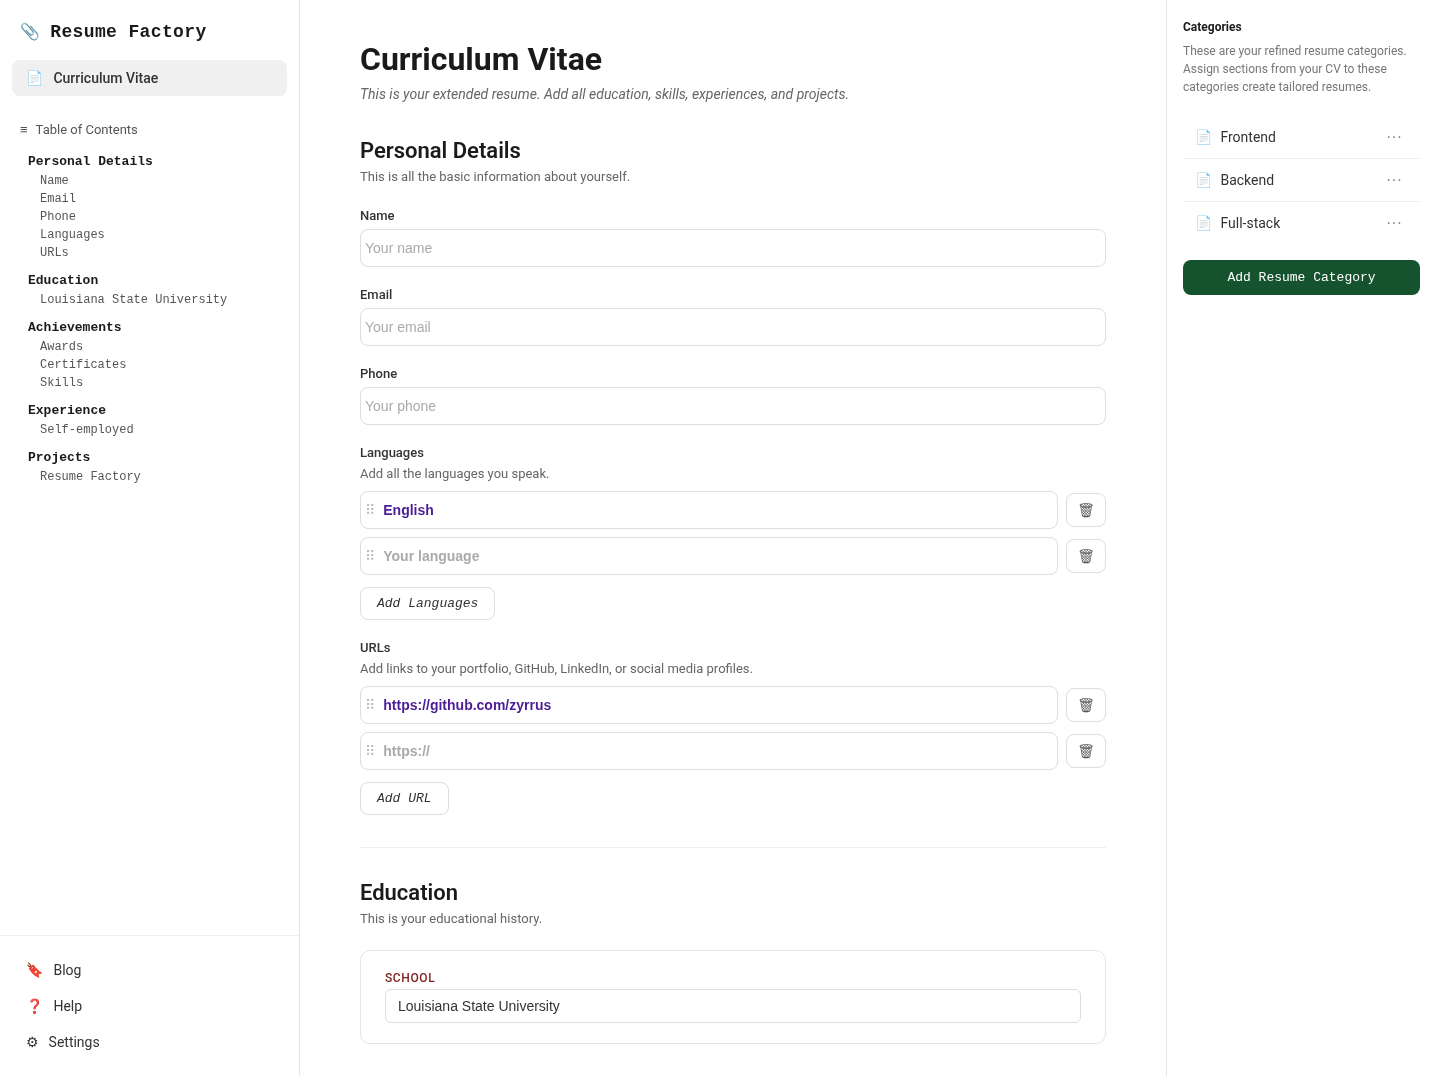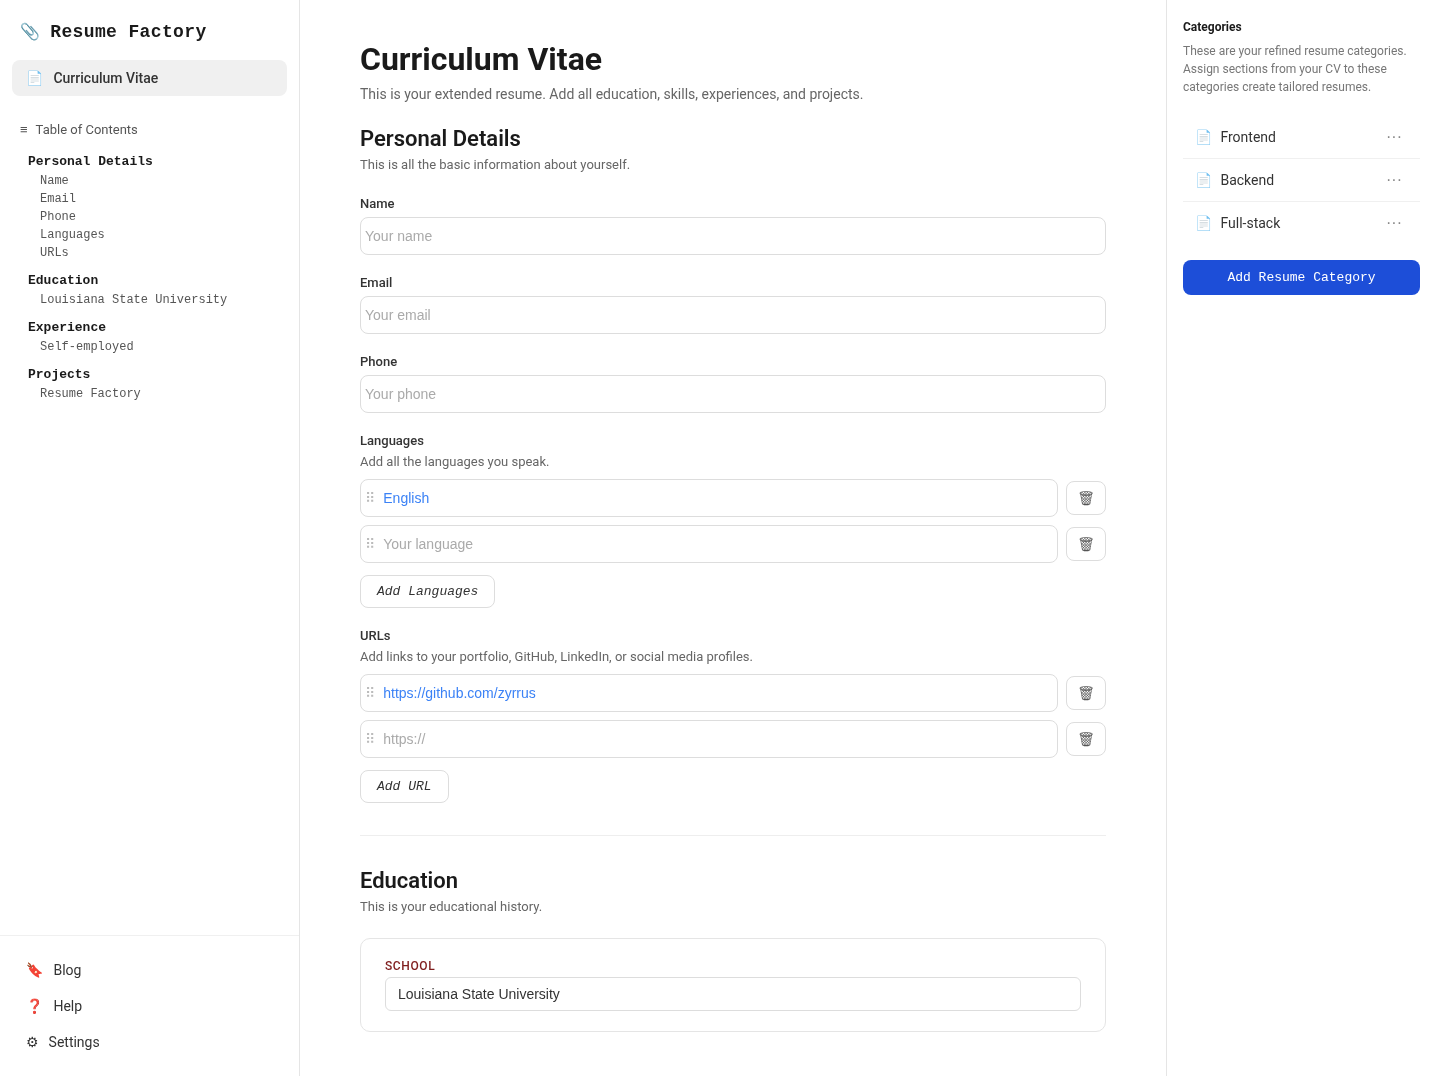--- a/index.html
+++ b/index.html
@@ -111,21 +111,22 @@
     }
     .page-title {
       font-size: 32px;
       font-weight: 700;
       color: #1a1a1a;
       margin-bottom: 8px;
     }
     .page-subtitle {
       font-size: 14px;
       color: #666;
-      margin-bottom: 24px;
+      margin-bottom: 36px;
+      font-style: italic;
     }
     .section-title {
       font-size: 22px;
       font-weight: 600;
       color: #1a1a1a;
       margin-bottom: 6px;
     }
     .section-subtitle {
       font-size: 13px;
       color: #666;
@@ -174,22 +175,23 @@
       flex: 1;
       overflow: hidden;
       background: #fff;
     }
     .input-with-handle input {
       flex: 1;
       border: none;
       outline: none;
       padding: 10px 14px 10px 4px;
       font-size: 14px;
-      color: #3b82f6;
+      color: #4c1d95;
       background: transparent;
+      font-weight: bold;
     }
     .input-with-handle input::placeholder { color: #aaa; }
     .icon-button {
       background: #fff;
       border: 1px solid #ddd;
       border-radius: 8px;
       padding: 8px 10px;
       cursor: pointer;
       color: #555;
       font-size: 14px;
@@ -280,21 +282,21 @@
     .more-btn {
       background: none;
       border: none;
       cursor: pointer;
       color: #888;
       font-size: 16px;
       padding: 2px 6px;
       border-radius: 4px;
     }
     .add-category-btn {
-      background: #1d4ed8;
+      background: #14532d;
       color: #fff;
       border: none;
       border-radius: 8px;
       padding: 10px 16px;
       font-size: 13px;
       cursor: pointer;
       width: 100%;
       margin-top: 16px;
       font-family: 'Courier New', monospace;
       font-weight: 500;
@@ -329,20 +331,26 @@
       <div class="toc-item">Phone</div>
       <div class="toc-item">Languages</div>
       <div class="toc-item">URLs</div>
     </div>
 
     <div class="toc-section">
       <div class="toc-section-title">Education</div>
       <div class="toc-item">Louisiana State University</div>
     </div>
 
+    <div class="toc-section">
+      <div class="toc-section-title">Achievements</div>
+      <div class="toc-item">Awards</div>
+      <div class="toc-item">Certificates</div>
+      <div class="toc-item">Skills</div>
+    </div>
 
     <div class="toc-section">
       <div class="toc-section-title">Experience</div>
       <div class="toc-item">Self-employed</div>
     </div>
 
     <div class="toc-section">
       <div class="toc-section-title">Projects</div>
       <div class="toc-item">Resume Factory</div>
     </div>

